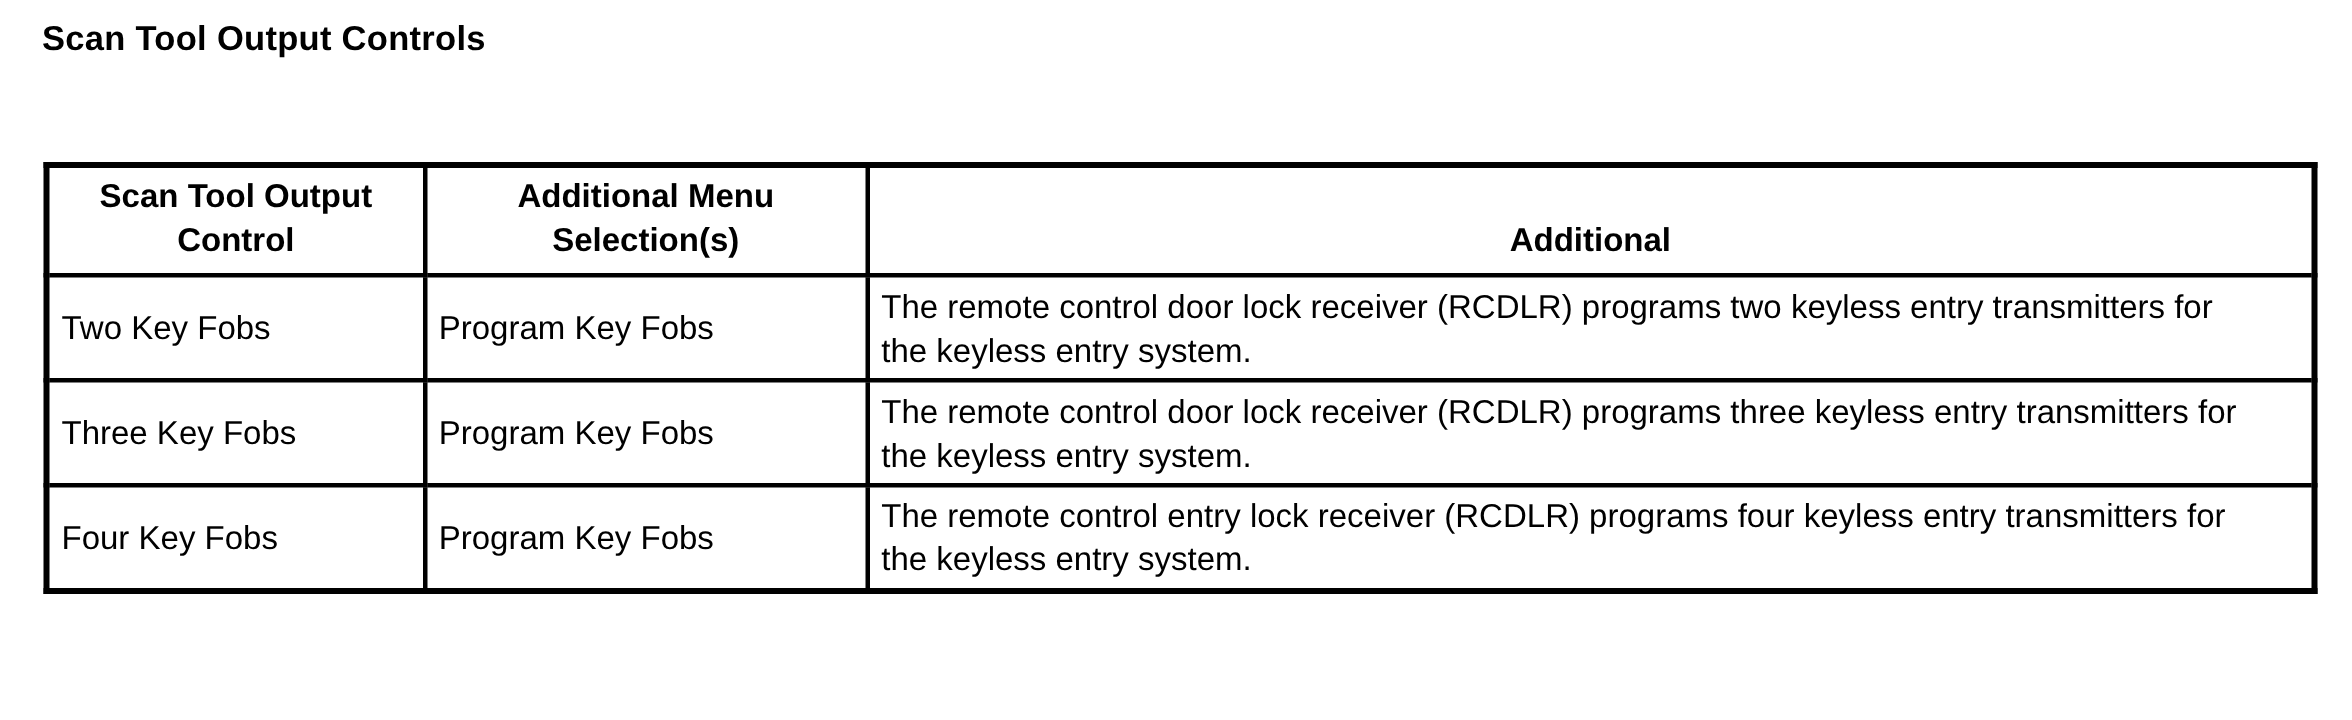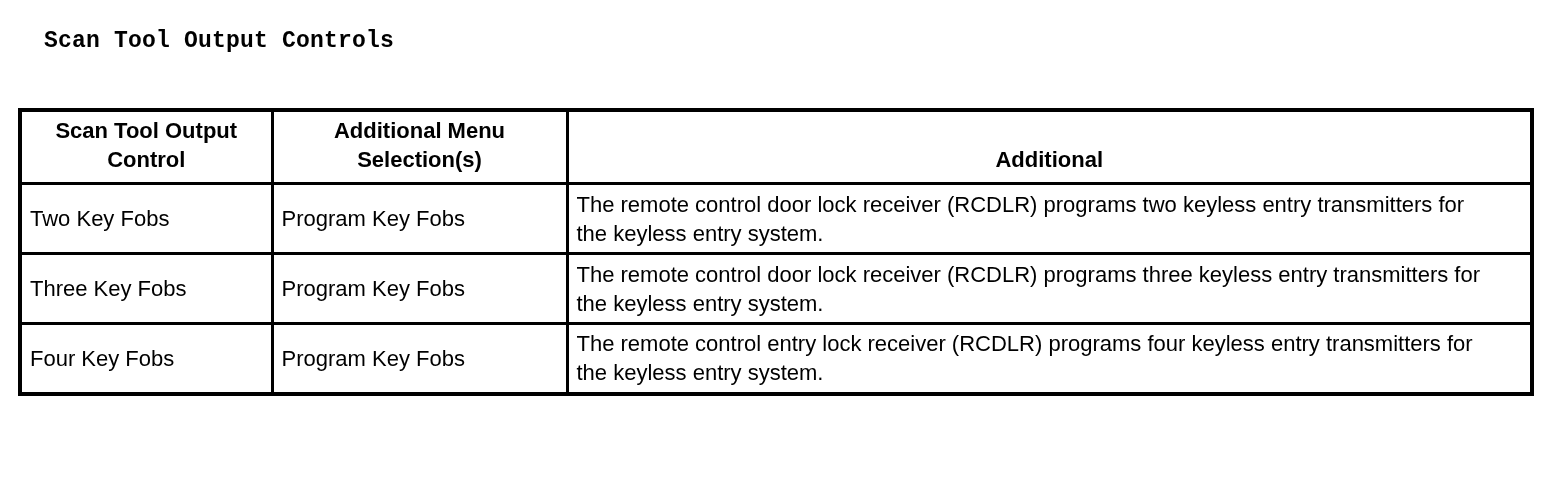--- a/index.html
+++ b/index.html
@@ -14,29 +14,28 @@
     position: relative;
     width: 1568px;
     height: 480px;
     background: #ffffff;
     overflow: hidden;
   }
   .doc-title {
     position: absolute;
     left: 28px;
     top: 12px;
-    margin: 16px;
+    margin: 0;
     font-size: 23px;
     font-weight: bold;
     letter-spacing: 0.2px;
-    font-family: Liberation Mono, monospace;
   }
   table.controls {
     position: absolute;
-    left: 18px;
+    left: 29px;
     top: 108px;
     width: 1512px;
     border-collapse: collapse;
     table-layout: fixed;
     font-size: 22px;
     line-height: 29px;
     padding-left: 16px;
   }
   table.controls th,
   table.controls td {

